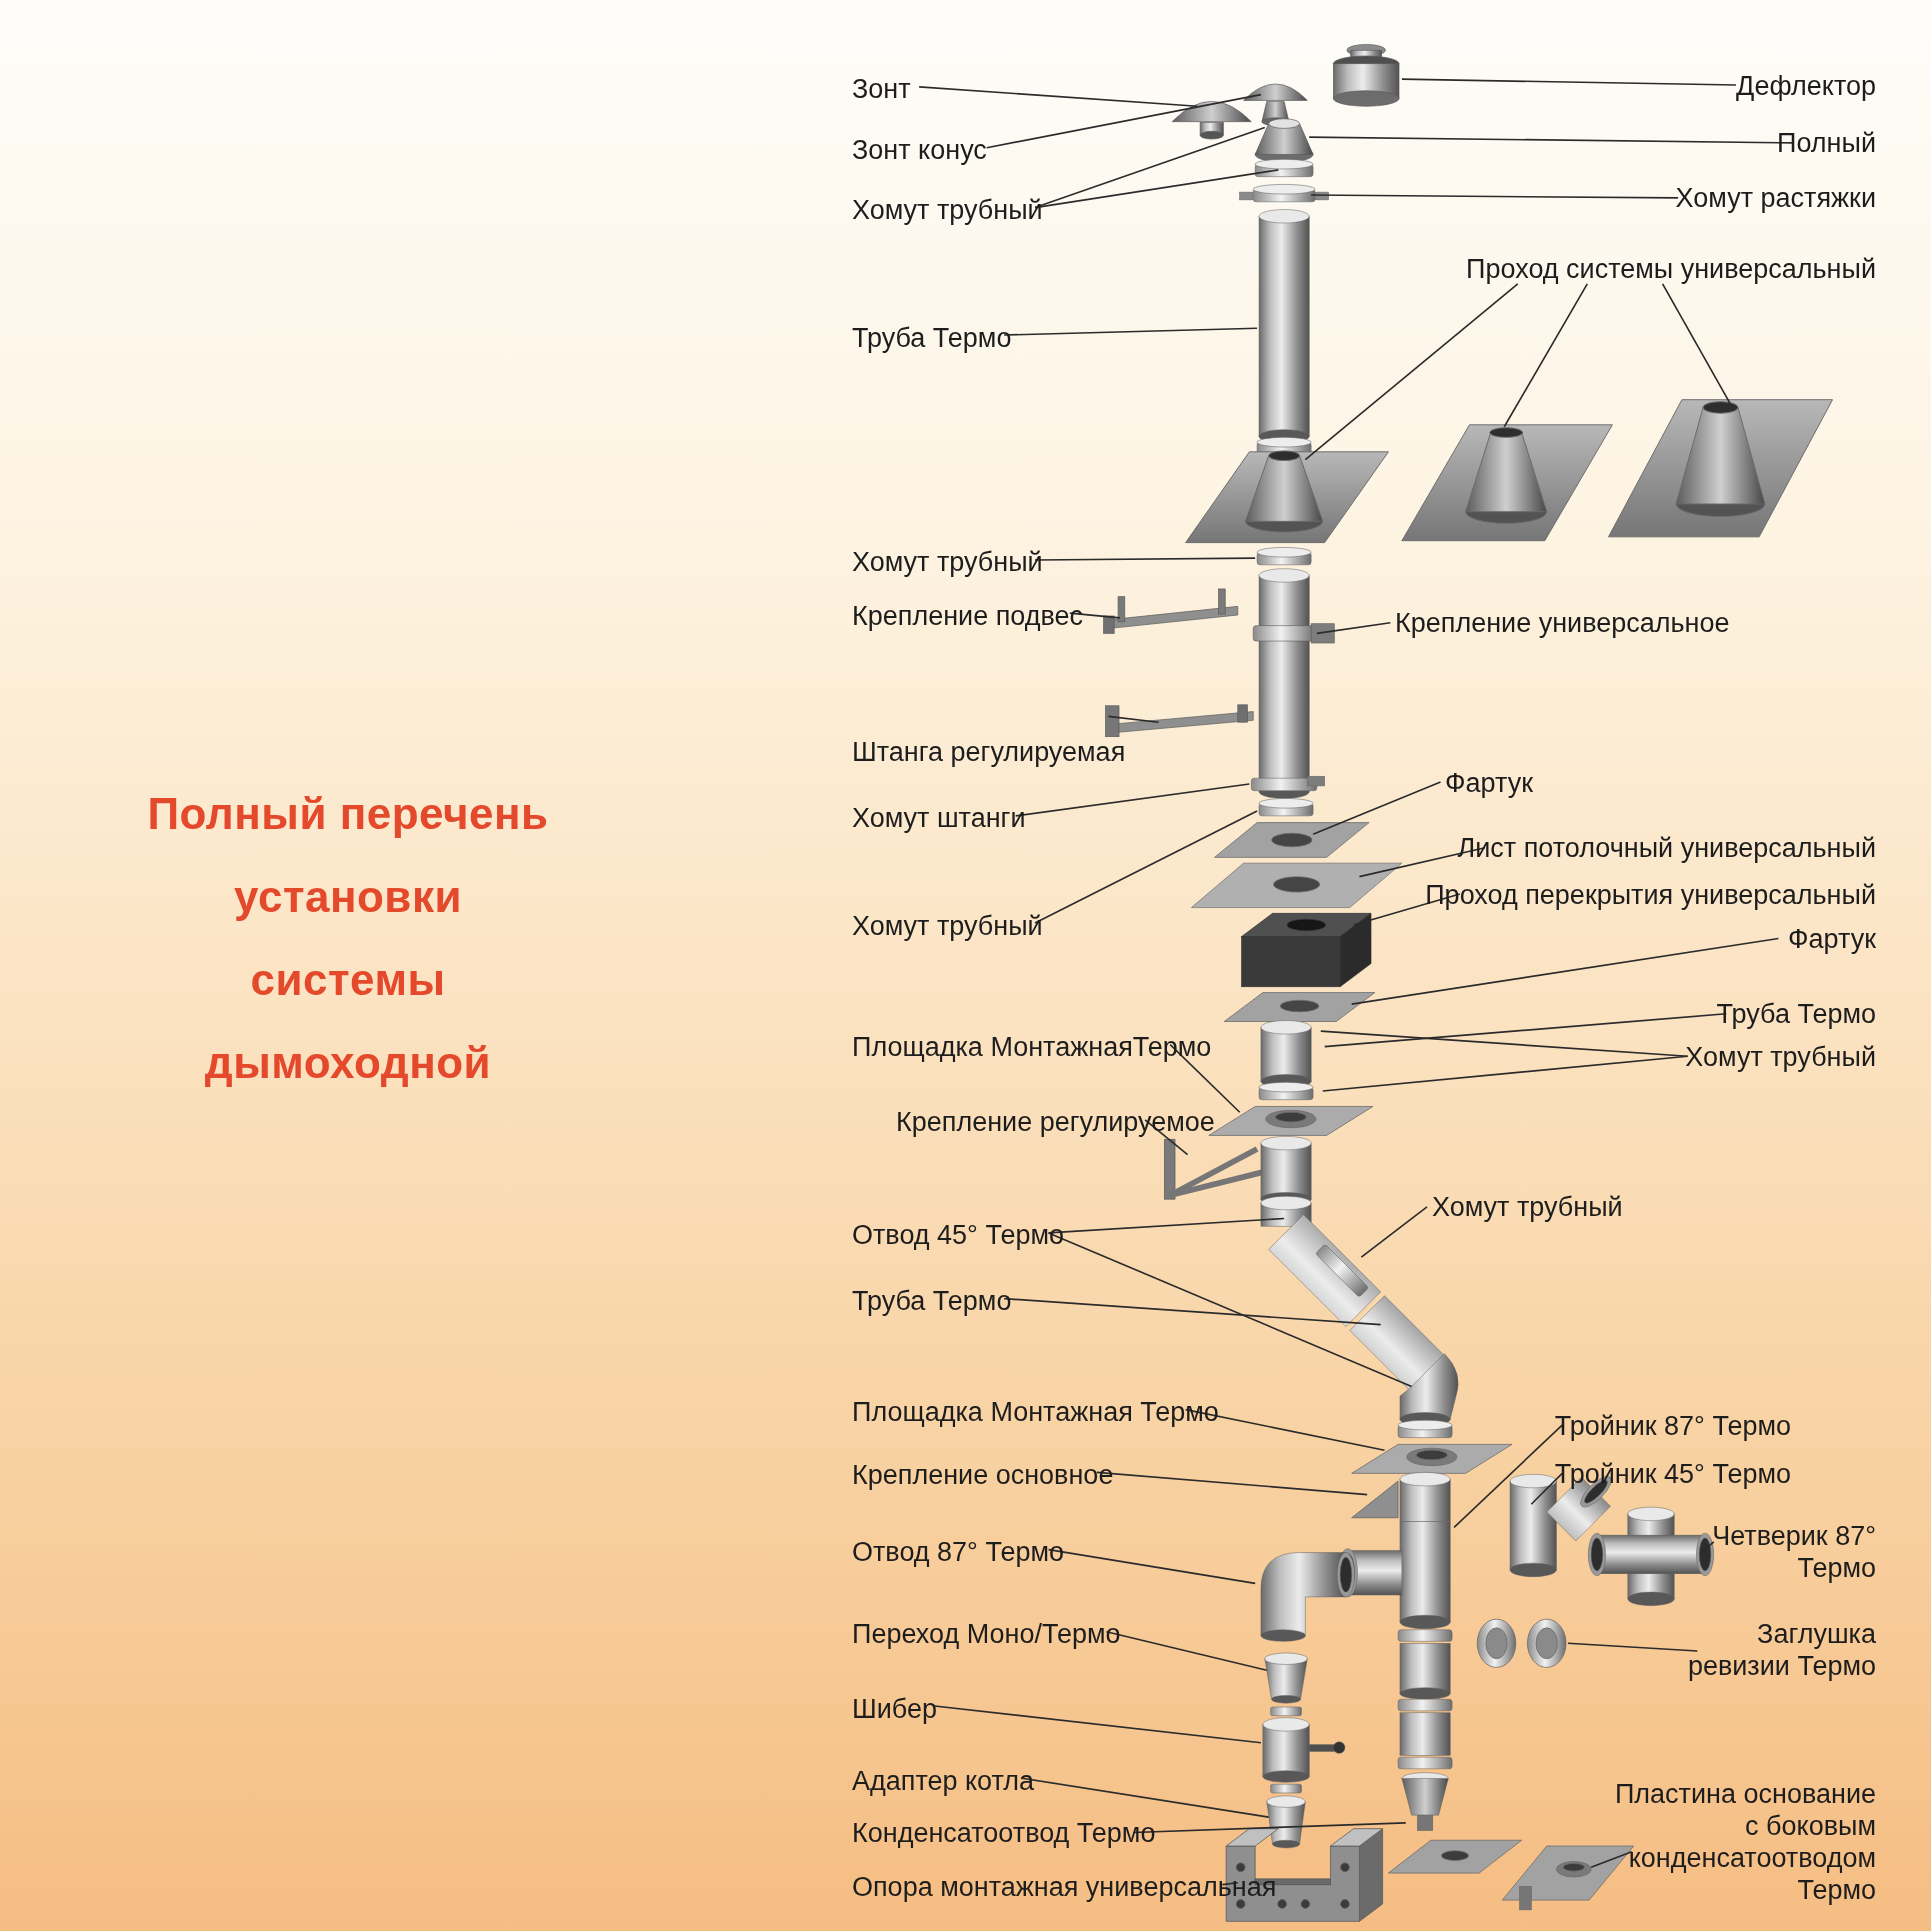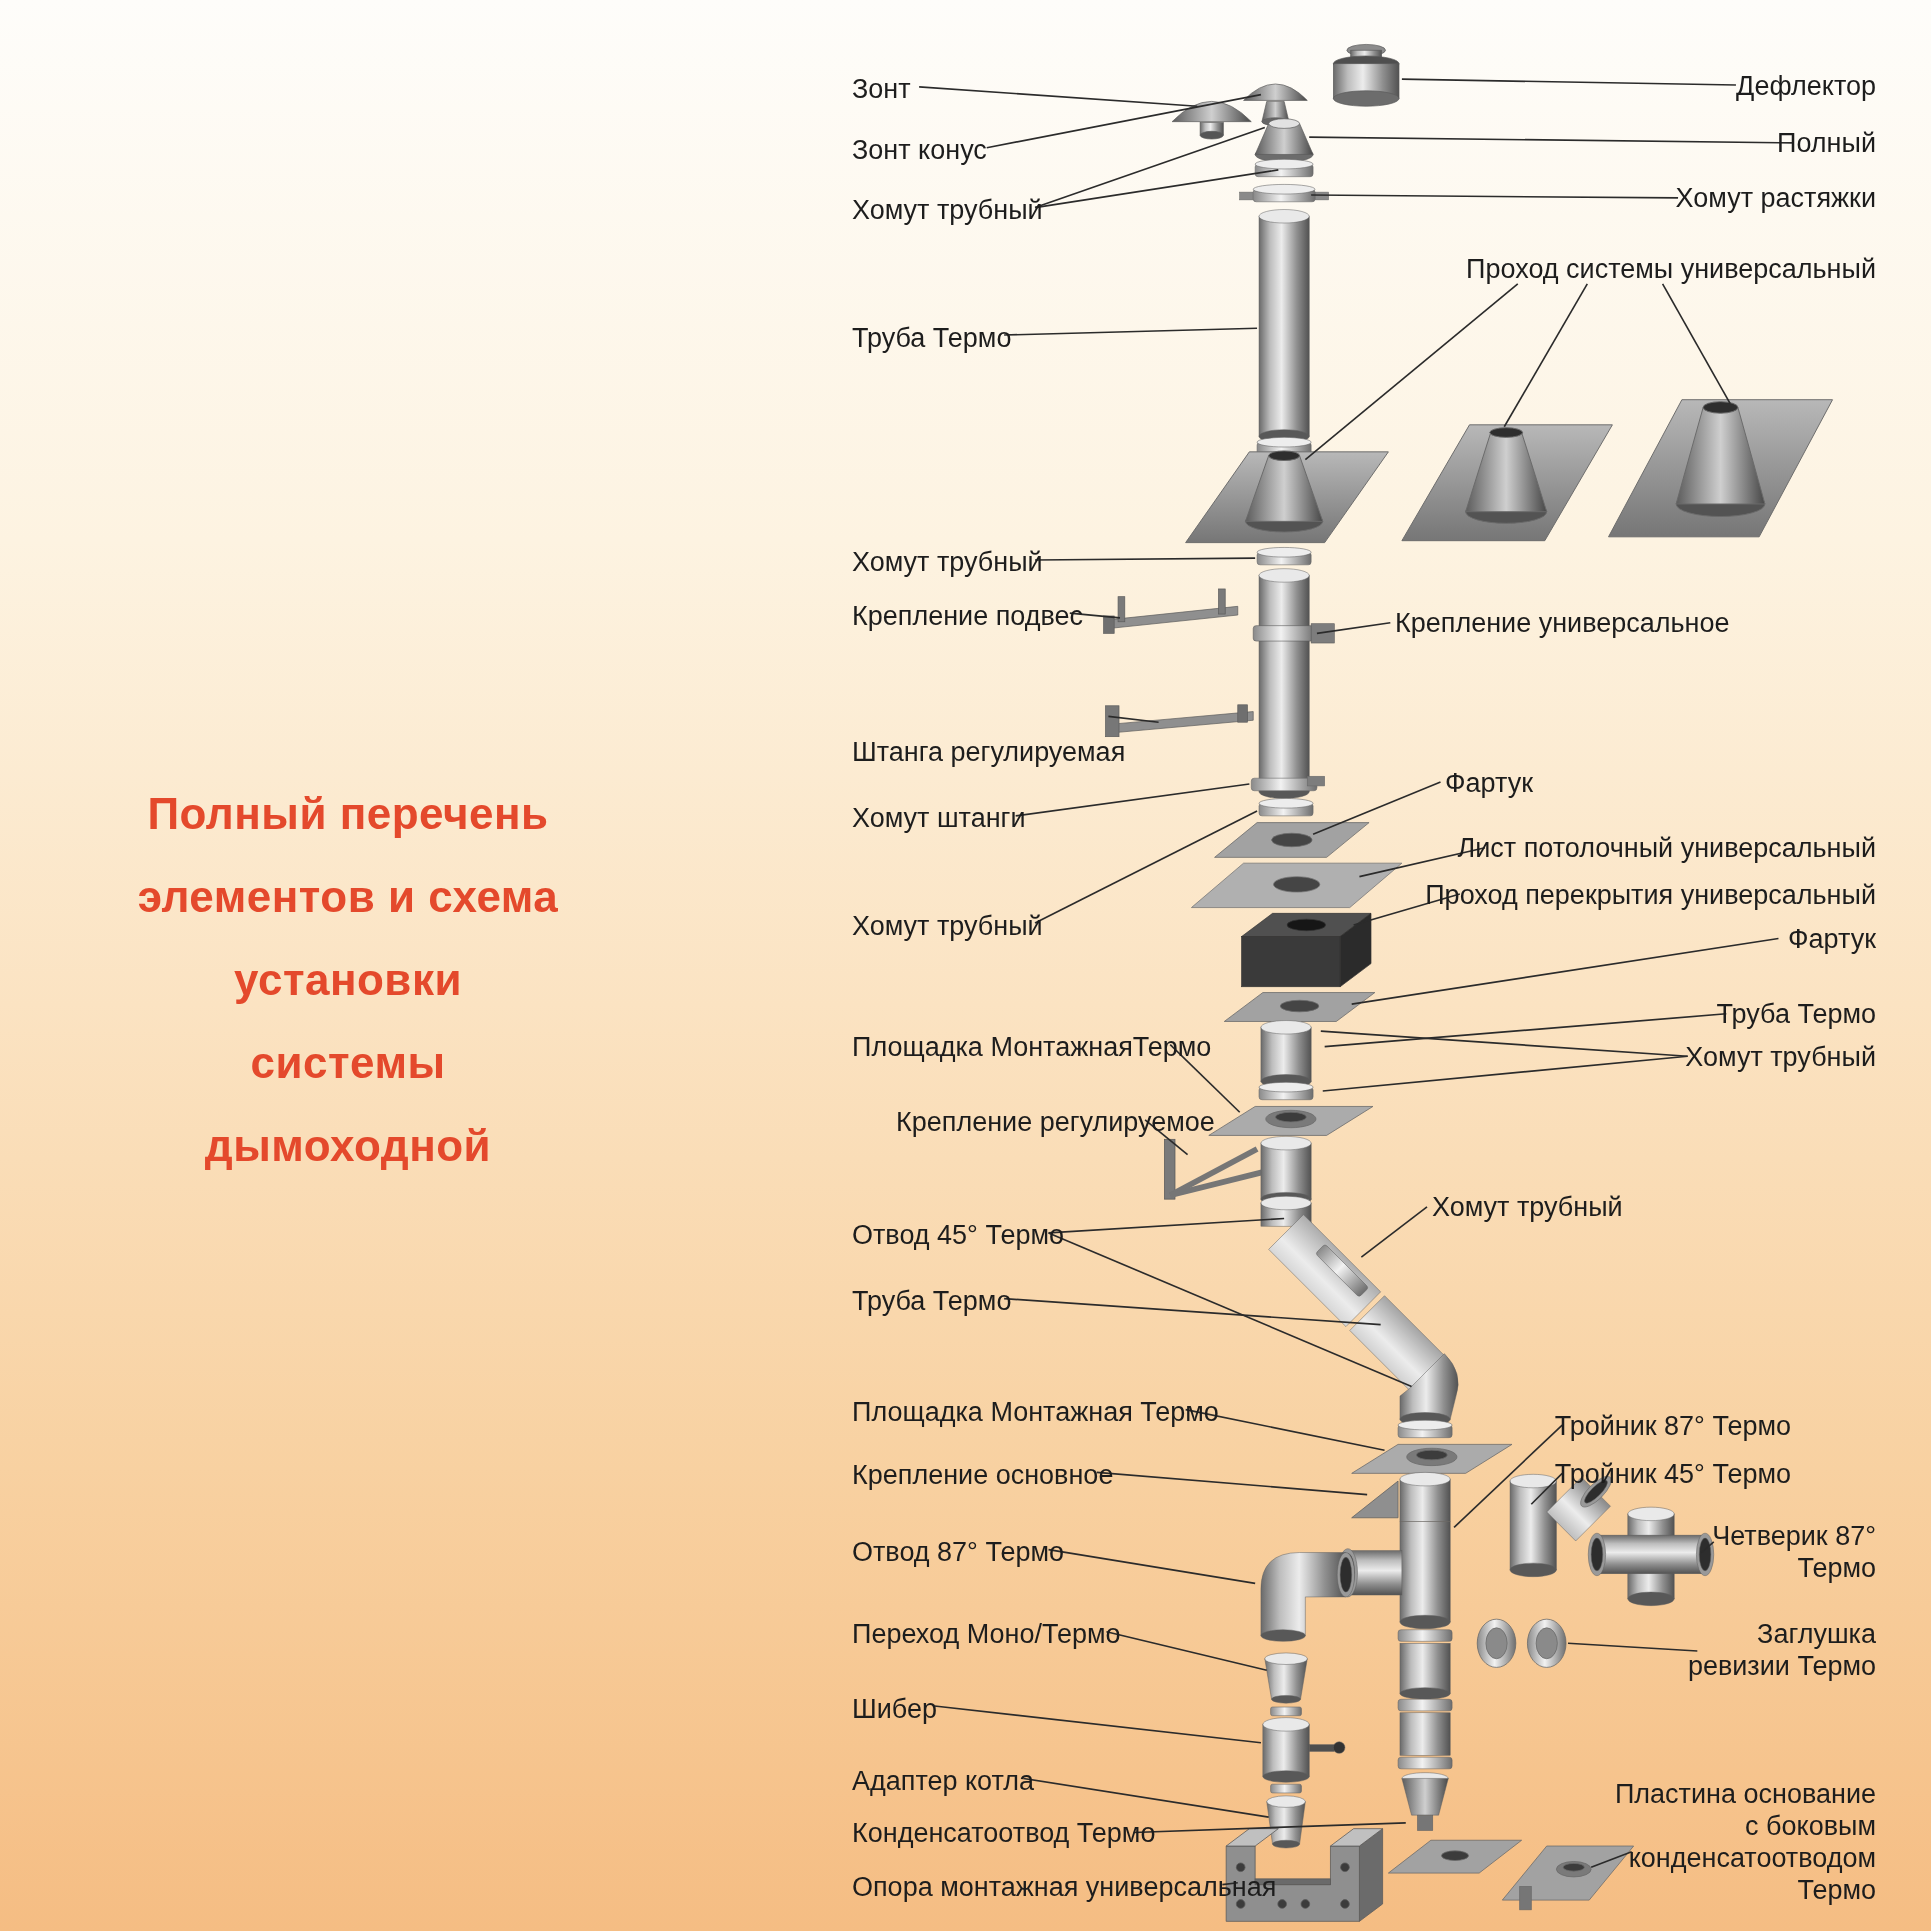--- a/index.html
+++ b/index.html
@@ -418,21 +418,20 @@
       <line x1="1618" y1="1476" x2="1506" y2="1582"></line>
       <line x1="1618" y1="1526" x2="1586" y2="1558"></line>
       <line x1="1775" y1="1597" x2="1762" y2="1608"></line>
       <line x1="1758" y1="1710" x2="1624" y2="1702"></line>
       <line x1="1690" y1="1918" x2="1648" y2="1934"></line>
     </g>
   </svg>
 
   <div class="title">
     <div>Полный перечень</div>
-    <div>элементов и схема</div>
     <div>установки</div>
     <div>системы</div>
     <div>дымоходной</div>
   </div>
 
   <div class="lbl" style="left:852px;top:73px">Зонт</div>
   <div class="lbl" style="left:852px;top:134px">Зонт конус</div>
   <div class="lbl" style="left:852px;top:194px">Хомут трубный</div>
   <div class="lbl" style="left:852px;top:322px">Труба Термо</div>
   <div class="lbl" style="left:852px;top:546px">Хомут трубный</div>

